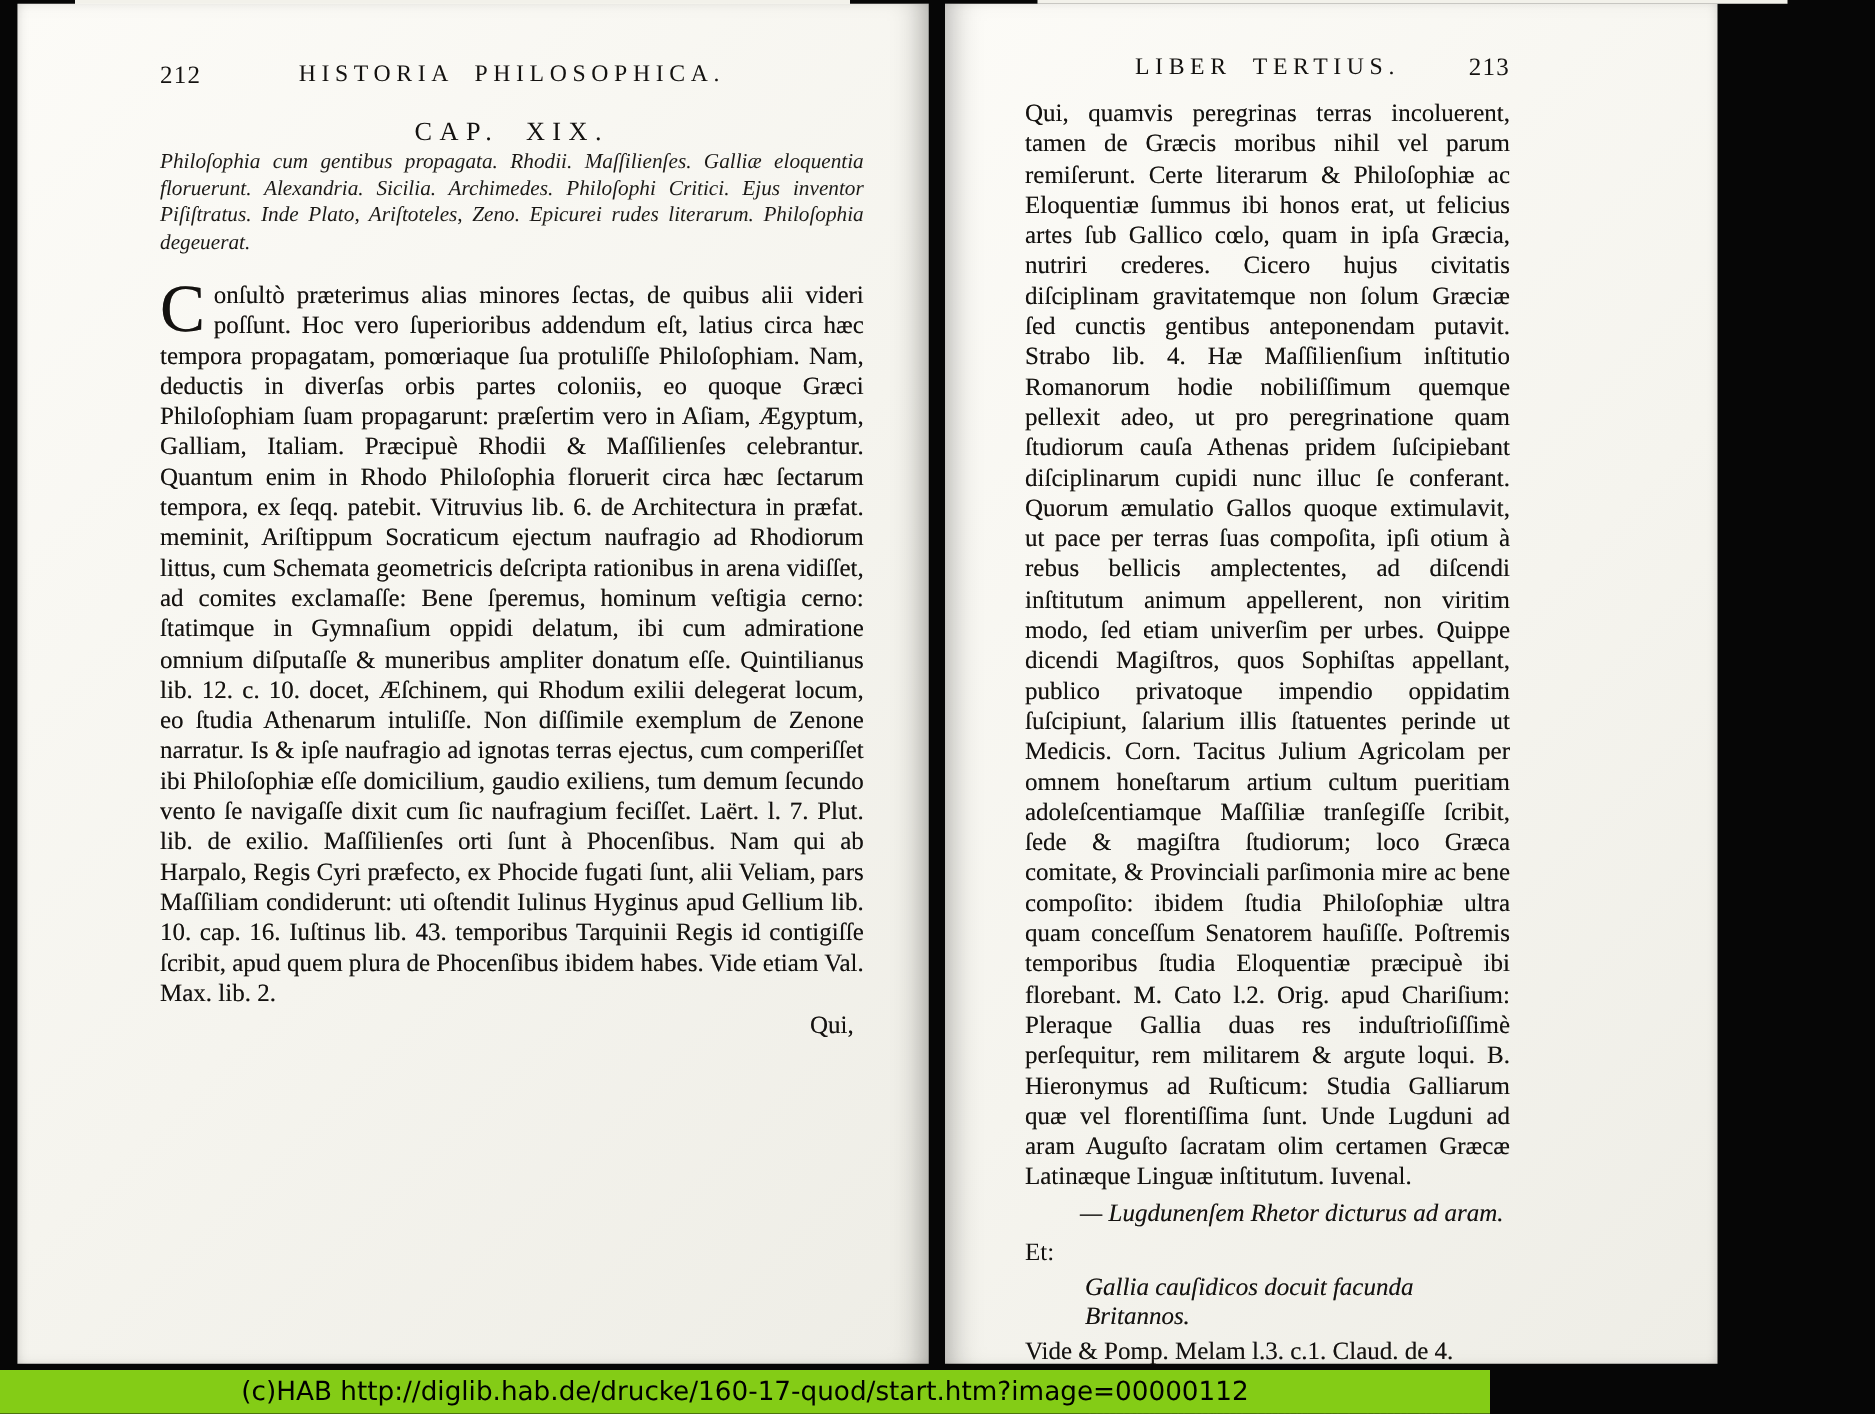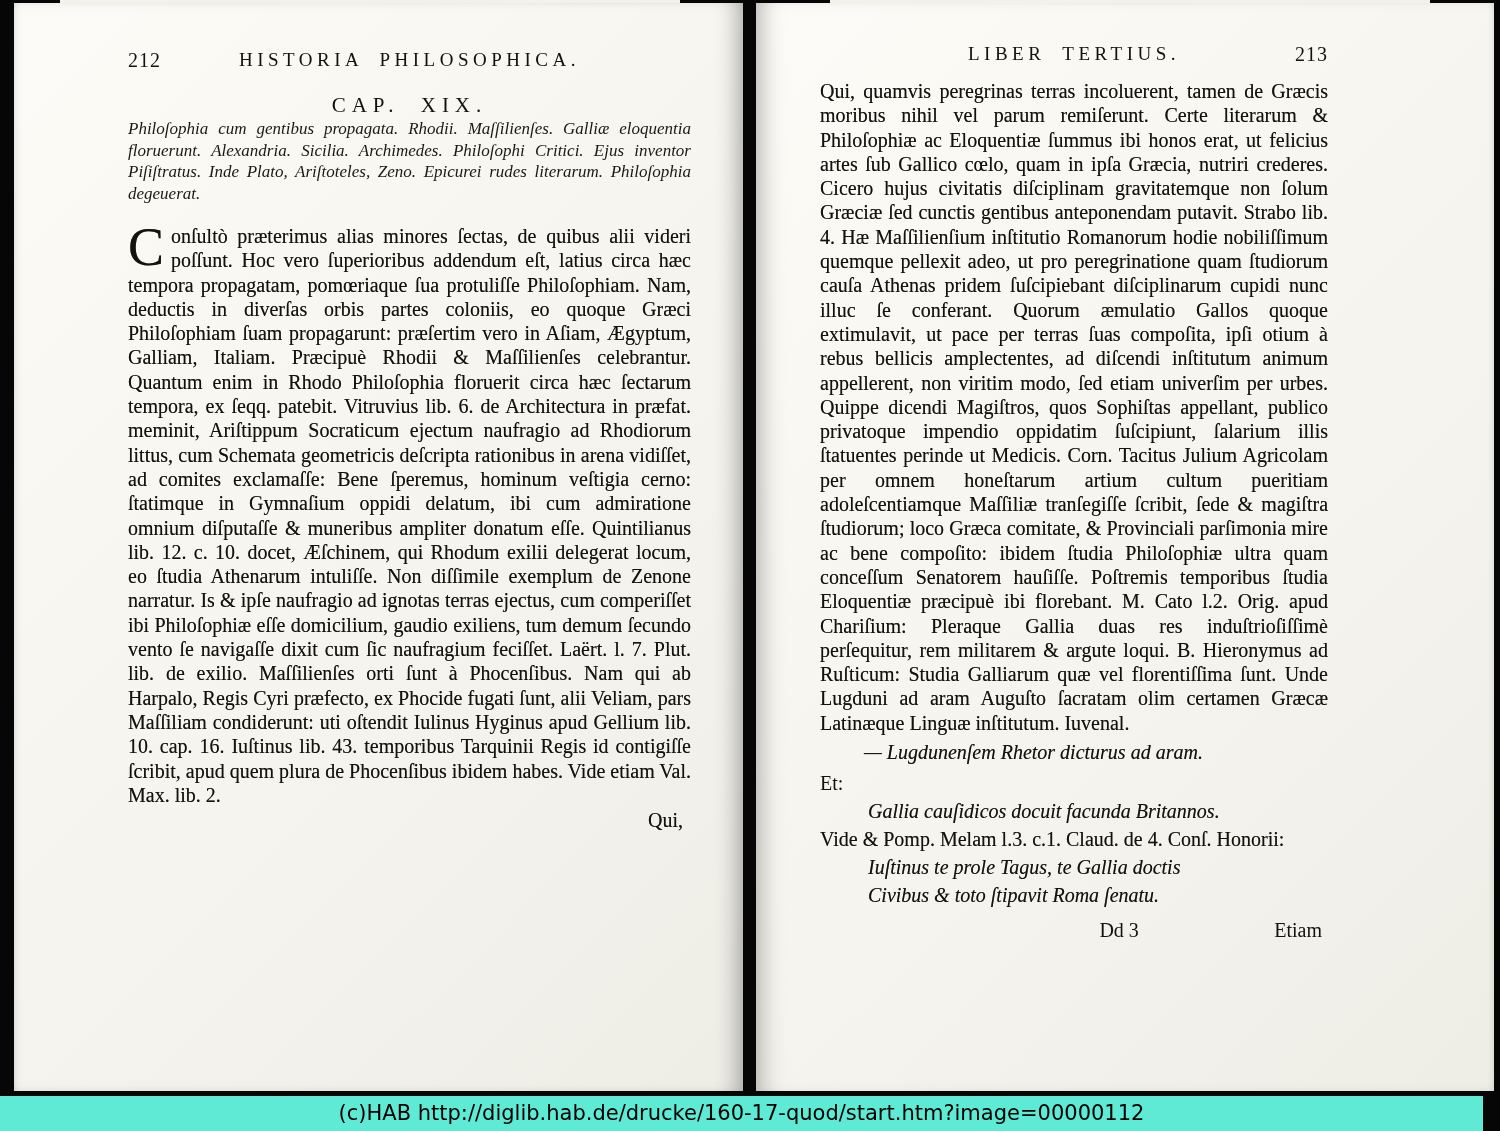--- a/index.html
+++ b/index.html
@@ -15,21 +15,21 @@
     position:absolute;
     top:3px;
     height:1088px;
     background:linear-gradient(135deg,#fcfbf7 0%, #f5f4ee 55%, #eeede6 100%);
   }
   .page-left  {
     left:14px; width:729px;
     box-shadow: inset -20px 0 26px -18px rgba(0,0,0,0.40), inset 4px 0 10px -6px rgba(0,0,0,0.25);
   }
   .page-right {
-    left:756px; width:738px;
+    left:756px; width:618px;
     box-shadow: inset 20px 0 26px -18px rgba(0,0,0,0.35), inset -4px 0 10px -6px rgba(0,0,0,0.22);
   }
   .inner { position:absolute; inset:0; }
   .page-left  .inner { padding:46px 52px 0 114px; }
   .page-right .inner { padding:40px 166px 0 64px; }
 
   .header-row { position:relative; height:28px; }
   .pg-num { font-size:20px; letter-spacing:1px; }
   .pg-num.at-left  { position:absolute; left:0; top:0; }
   .pg-num.at-right { position:absolute; right:0; top:0; }
@@ -97,22 +97,22 @@
     text-shadow:0 0 0.4px rgba(20,15,10,0.5);
   }
   .vide-line { font-size:20px; margin-top:5px; text-shadow:0 0 0.4px rgba(20,15,10,0.5); }
   .sig-row { position:relative; margin-top:12px; height:28px; font-size:20px; }
   .signature { position:absolute; left:55%; }
   .catchword-abs { position:absolute; right:6px; }
 
   .caption-bar {
     position:absolute;
     left:0; top:1096px;
-    width:1483px; height:35px;
-    background:#5eead4;
+    width:1192px; height:35px;
+    background:#84cc16;
     text-align:center;
   }
   .caption-bar span {
     font-family:"DejaVu Sans", sans-serif;
     font-size:21px;
     line-height:34px;
     color:#000;
   }
 
   .scan-sliver { position:absolute; background:#f2f1ea; }

